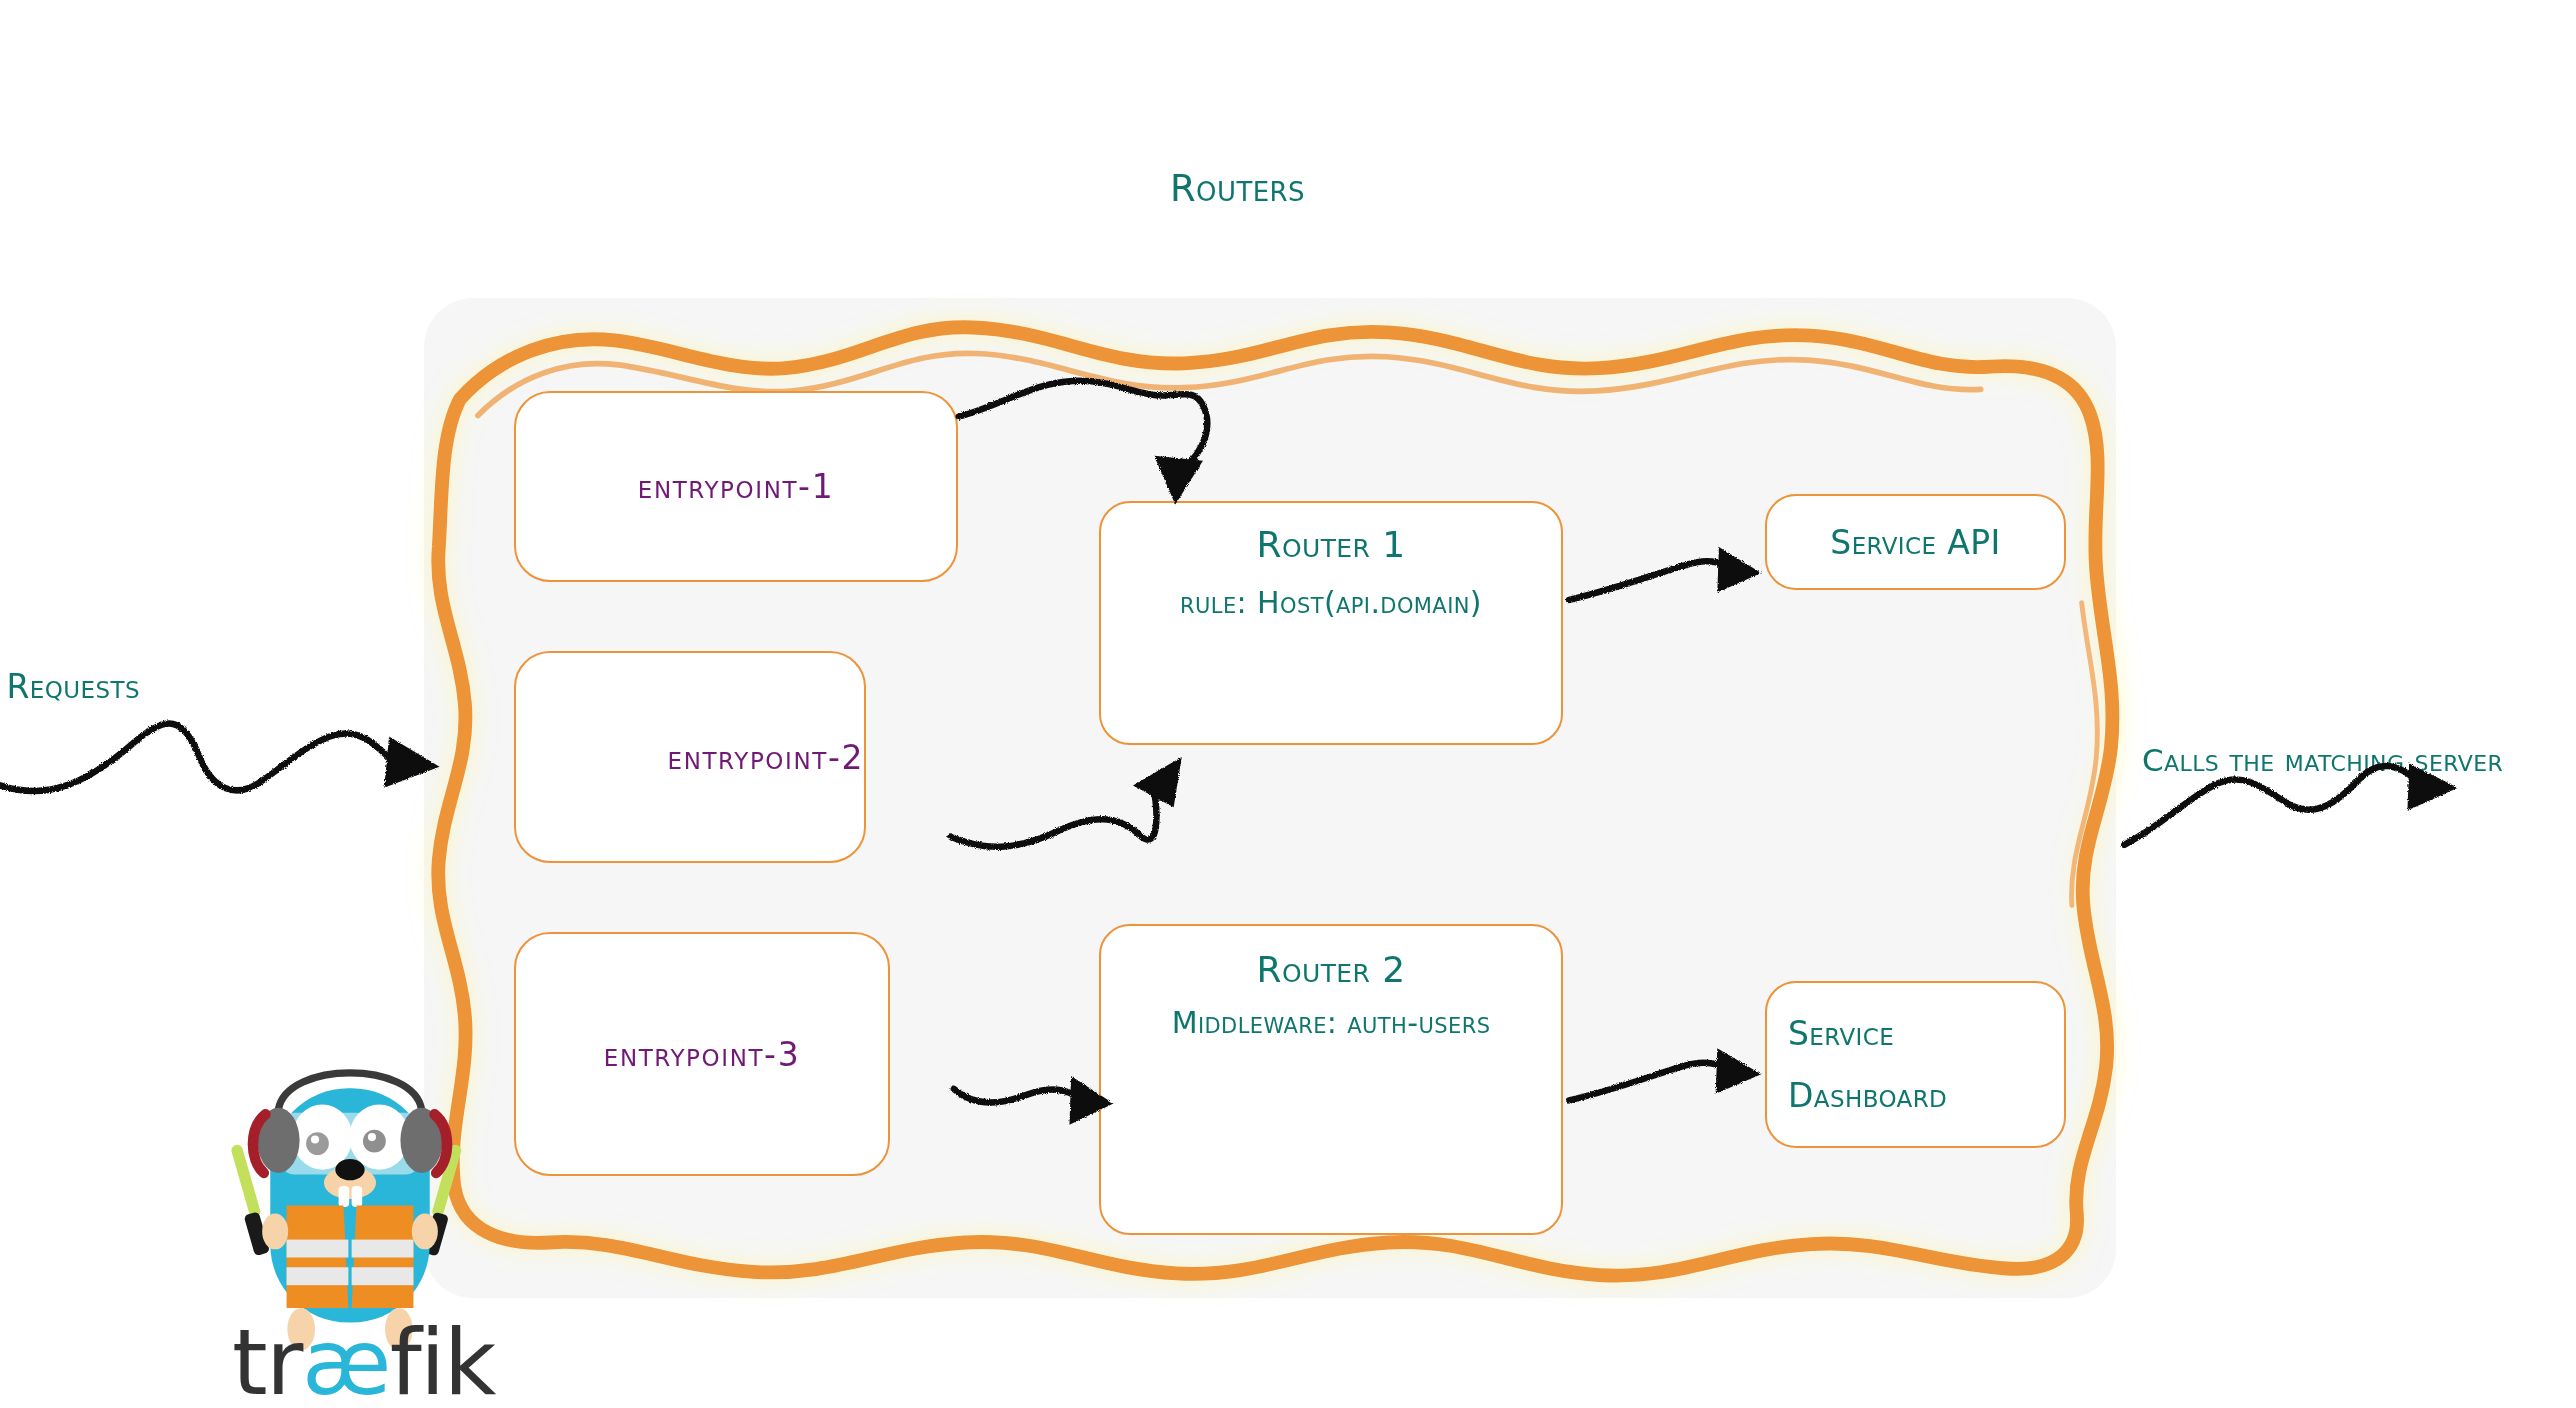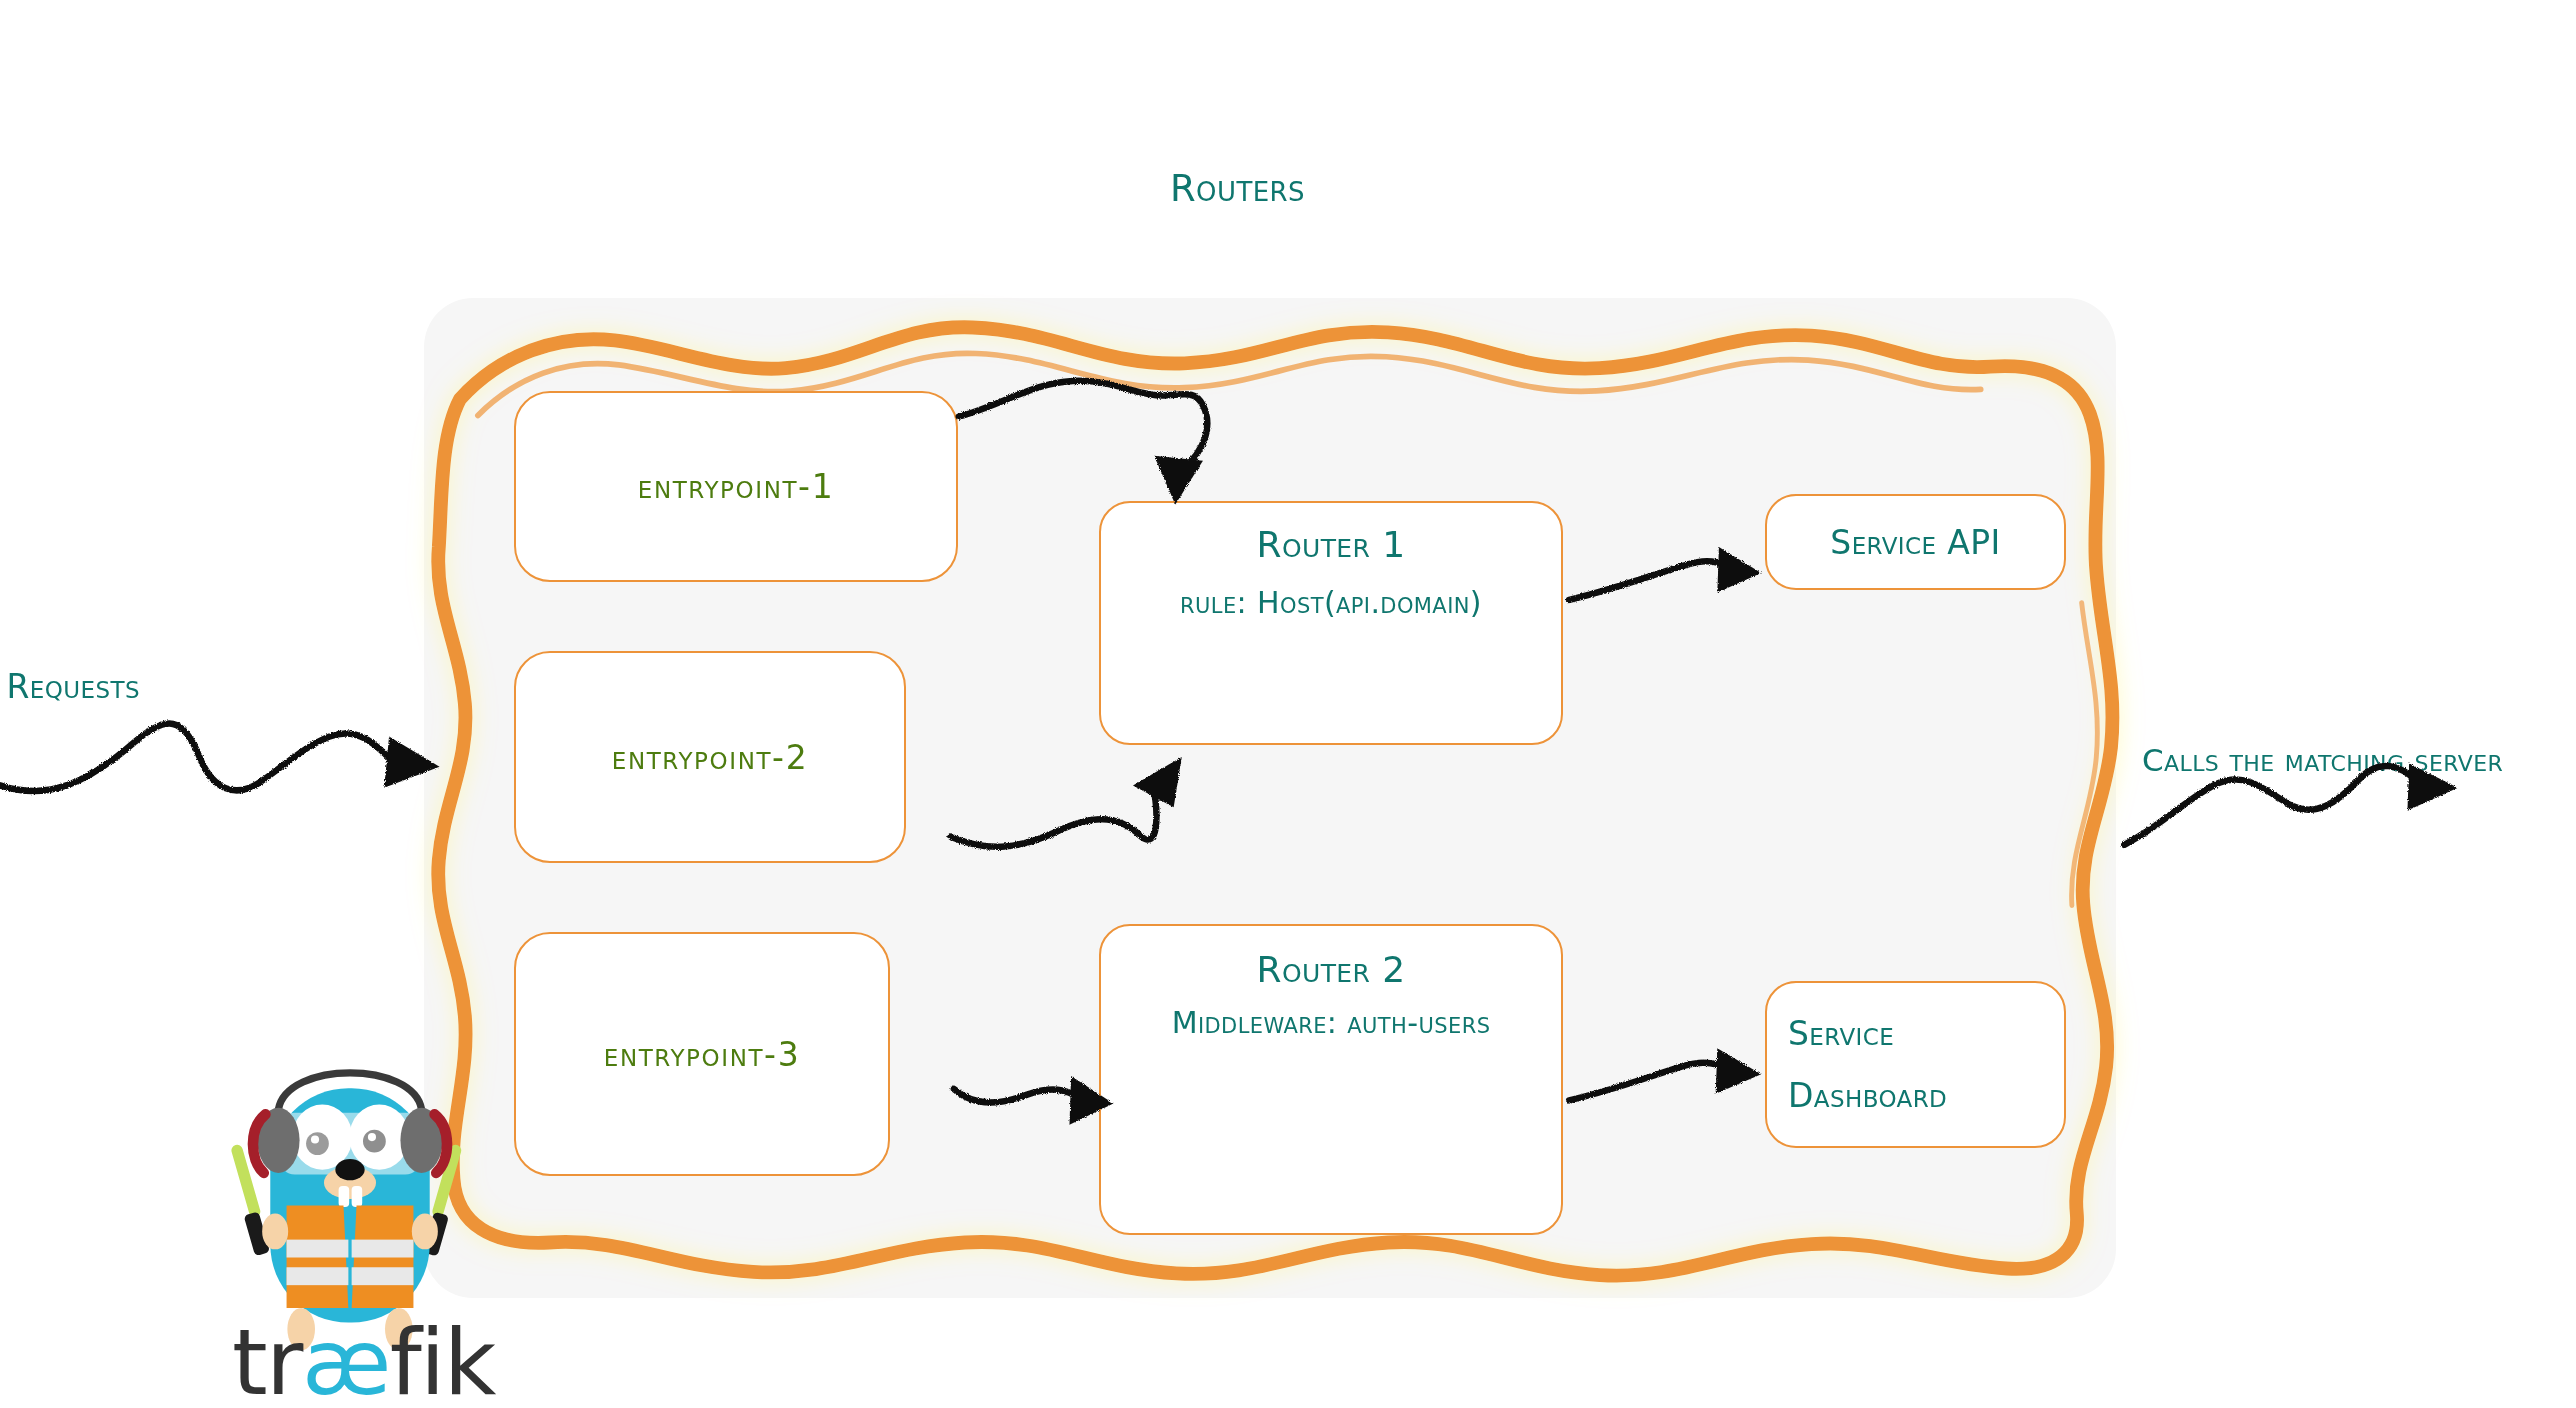--- a/index.html
+++ b/index.html
@@ -22,21 +22,21 @@
     font-weight: 400;
     letter-spacing: 0.4px;
     color: #0f766e;
     white-space: nowrap;
   }
   .hand-b {
     font-family: "DejaVu Sans", sans-serif;
     font-variant: small-caps;
     font-weight: 500;
     letter-spacing: 0.8px;
-    color: #4d7c0f;
+    color: #701a75;
     white-space: nowrap;
   }
 
   
   .abs { position: absolute; }
 
   
   #routers-container {
     position: absolute;
     left: 403px;
@@ -84,21 +84,21 @@
   }
   .entry-label { font-size: 33px; letter-spacing: 1.6px; }
 
   .router-title { font-size: 36px; }
   .router-line  { font-size: 30px; }
 
   .svc-label { font-size: 33px; }
 
   
   #entrypoint-1 { left: 514px;  top: 391px;  width: 444px; height: 191px; }
-  #entrypoint-2 { left: 514px;  top: 651px;  width: 392px; height: 212px; }
+  #entrypoint-2 { left: 514px;  top: 651px;  width: 352px; height: 212px; align-items: flex-end; }
   #entrypoint-3 { left: 514px;  top: 932px; width: 376px; height: 244px; }
 
   
   #router-1 {
     left: 1099px; top: 501px; width: 464px; height: 244px;
     justify-content: flex-start; padding-top: 21px;
   }
   #router-1 .router-line { margin-top: 20px; }
 
   #router-2 {

